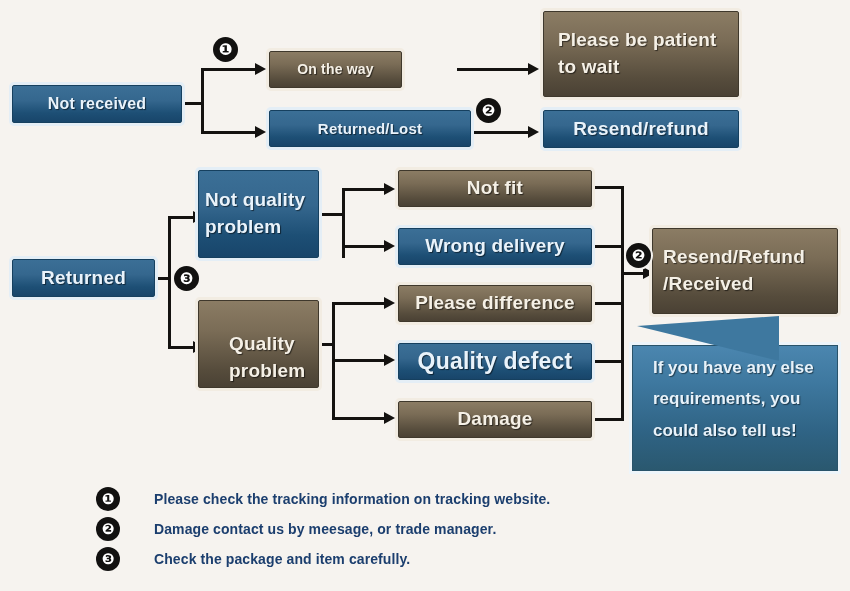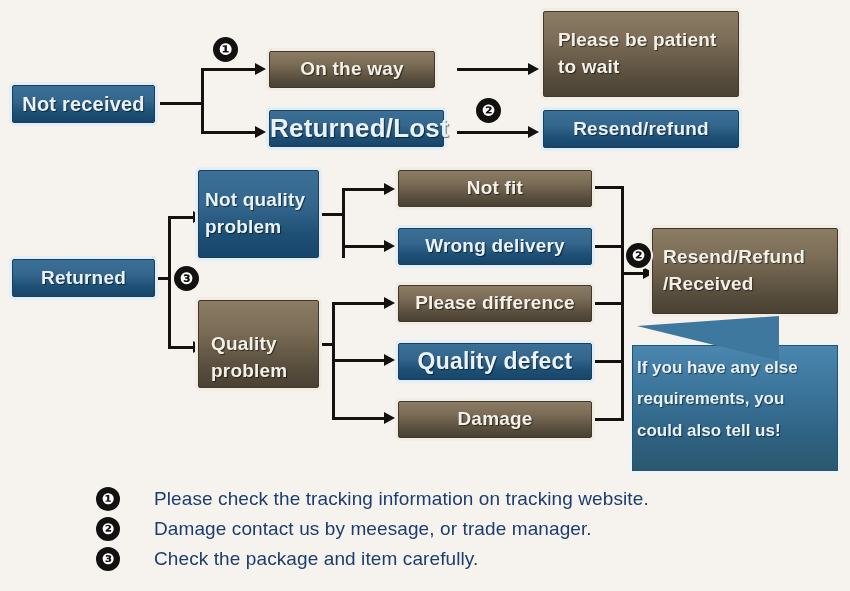--- a/index.html
+++ b/index.html
@@ -86,21 +86,21 @@
     position: absolute;
     box-sizing: border-box;
     background: linear-gradient(to bottom, #4a84ad 0%, #3d7griefa 1%, #3e789f 30%, #2f6384 70%, #2a586f 100%);
     background: linear-gradient(to bottom, #4b86af 0%, #3e789f 30%, #2f6384 70%, #2a586f 100%);
     border: 1px solid #29536a;
     box-shadow: 0 0 0 3px #eef5fa;
     color: #e7f2fa;
     font-weight: bold;
     font-size: 17px;
     line-height: 1.85;
-    padding: 6px 10px 0 4px;
+    padding: 6px 10px 0 20px;
     text-shadow: 1px 1px 1px rgba(0,0,0,.5);
   }
   #bubble-tail {
     position: absolute;
     width: 0; height: 0;
     z-index: 7;
   }
 
   
   #legend {
@@ -123,49 +123,49 @@
     font-size: 15px;
     font-weight: bold;
     line-height: 24px;
     text-align: center;
     flex: 0 0 24px;
     font-family: "DejaVu Sans", sans-serif;
   }
   .leg-text {
     margin-left: 34px;
     color: #1b3e6e;
-    font-weight: normal;
-    font-size: 19px;
+    font-weight: bold;
+    font-size: 14px;
     letter-spacing: .1px;
     white-space: nowrap;
   }
 </style>
 </head>
 <body>
 
 <div id="canvas">
 
-  <div class="node blue" style="left:12px; top:85px; width:143px; height:38px; font-size:20px;">
+  <div class="node blue" style="left:12px; top:85px; width:170px; height:38px; font-size:16px;">
     <span class="lbl">Not received</span>
   </div>
 
   <div class="ln h" style="left:160px; top:102px; width:43px;"></div>
   <div class="ln v" style="left:201px; top:68px; height:66px;"></div>
   <div class="ln h" style="left:201px; top:68px; width:56px;"></div>
   <div class="arw" style="left:255px; top:63px;"></div>
   <div class="ln h" style="left:201px; top:131px; width:56px;"></div>
   <div class="arw" style="left:255px; top:126px;"></div>
 
   <div class="badge" style="left:213px; top:37px;">❶</div>
 
-  <div class="node brown" style="left:269px; top:51px; width:166px; height:37px; font-size:19px;">
+  <div class="node brown" style="left:269px; top:51px; width:133px; height:37px; font-size:14px;">
     <span class="lbl">On the way</span>
   </div>
 
-  <div class="node blue" style="left:269px; top:110px; width:175px; height:37px; font-size:26px;">
+  <div class="node blue" style="left:269px; top:110px; width:202px; height:37px; font-size:15px;">
     <span class="lbl">Returned/Lost</span>
   </div>
 
   <div class="ln h" style="left:457px; top:68px; width:73px;"></div>
   <div class="arw" style="left:528px; top:63px;"></div>
 
   <div class="ln h" style="left:457px; top:131px; width:73px;"></div>
   <div class="arw" style="left:528px; top:126px;"></div>
 
   <div class="badge" style="left:476px; top:98px;">❷</div>
@@ -195,21 +195,21 @@
   <div class="badge" style="left:174px; top:266px;">❸</div>
 
   <div class="node blue" style="left:198px; top:170px; width:121px; height:88px; font-size:19px; justify-content:flex-start;">
     <span class="lbl" style="text-align:left; padding-left:6px;">
       <span>Not quality</span><br>
       <span>problem</span>
     </span>
   </div>
 
   <div class="node brown" style="left:198px; top:300px; width:121px; height:88px; font-size:19px; justify-content:flex-start;">
-    <span class="lbl" style="text-align:left; padding-left:12px;margin-top:28px;">
+    <span class="lbl" style="text-align:left; padding-left:30px;margin-top:28px;">
       <span>Quality</span><br>
       <span>problem</span>
     </span>
   </div>
 
   <div class="ln h" style="left:321px; top:213px; width:24px;"></div>
   <div class="ln v" style="left:342px; top:188px; height:70px;"></div>
   <div class="ln h" style="left:342px; top:188px; width:44px;"></div>
   <div class="arw" style="left:384px; top:183px;"></div>
   <div class="ln h" style="left:342px; top:245px; width:44px;"></div>

